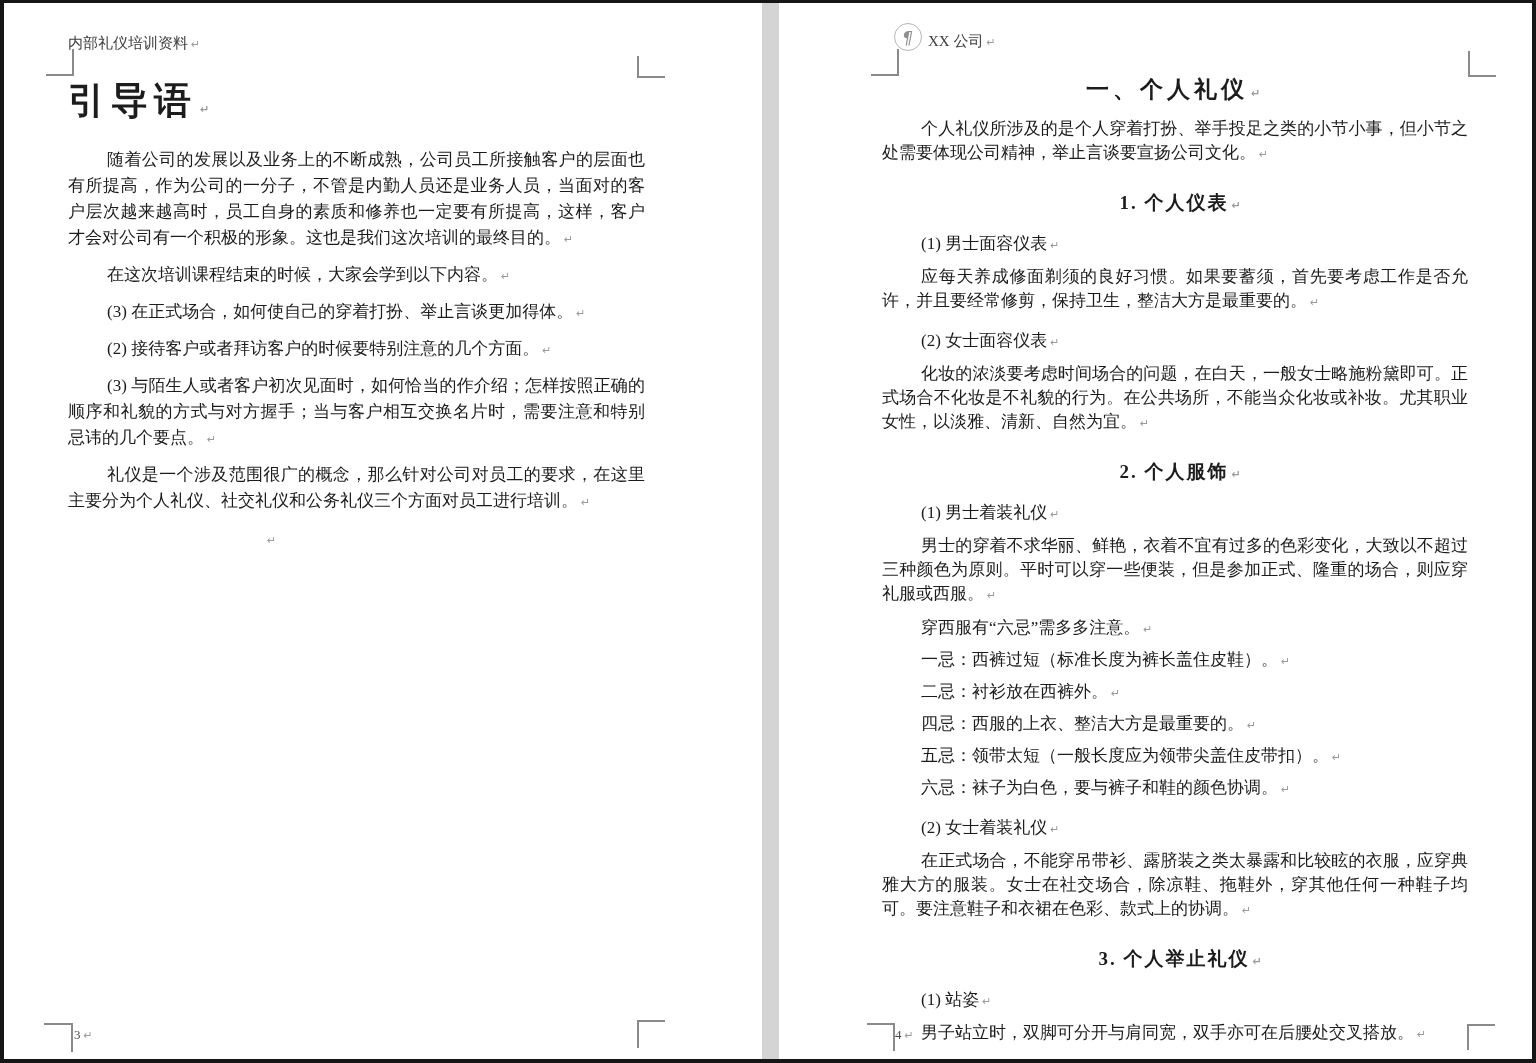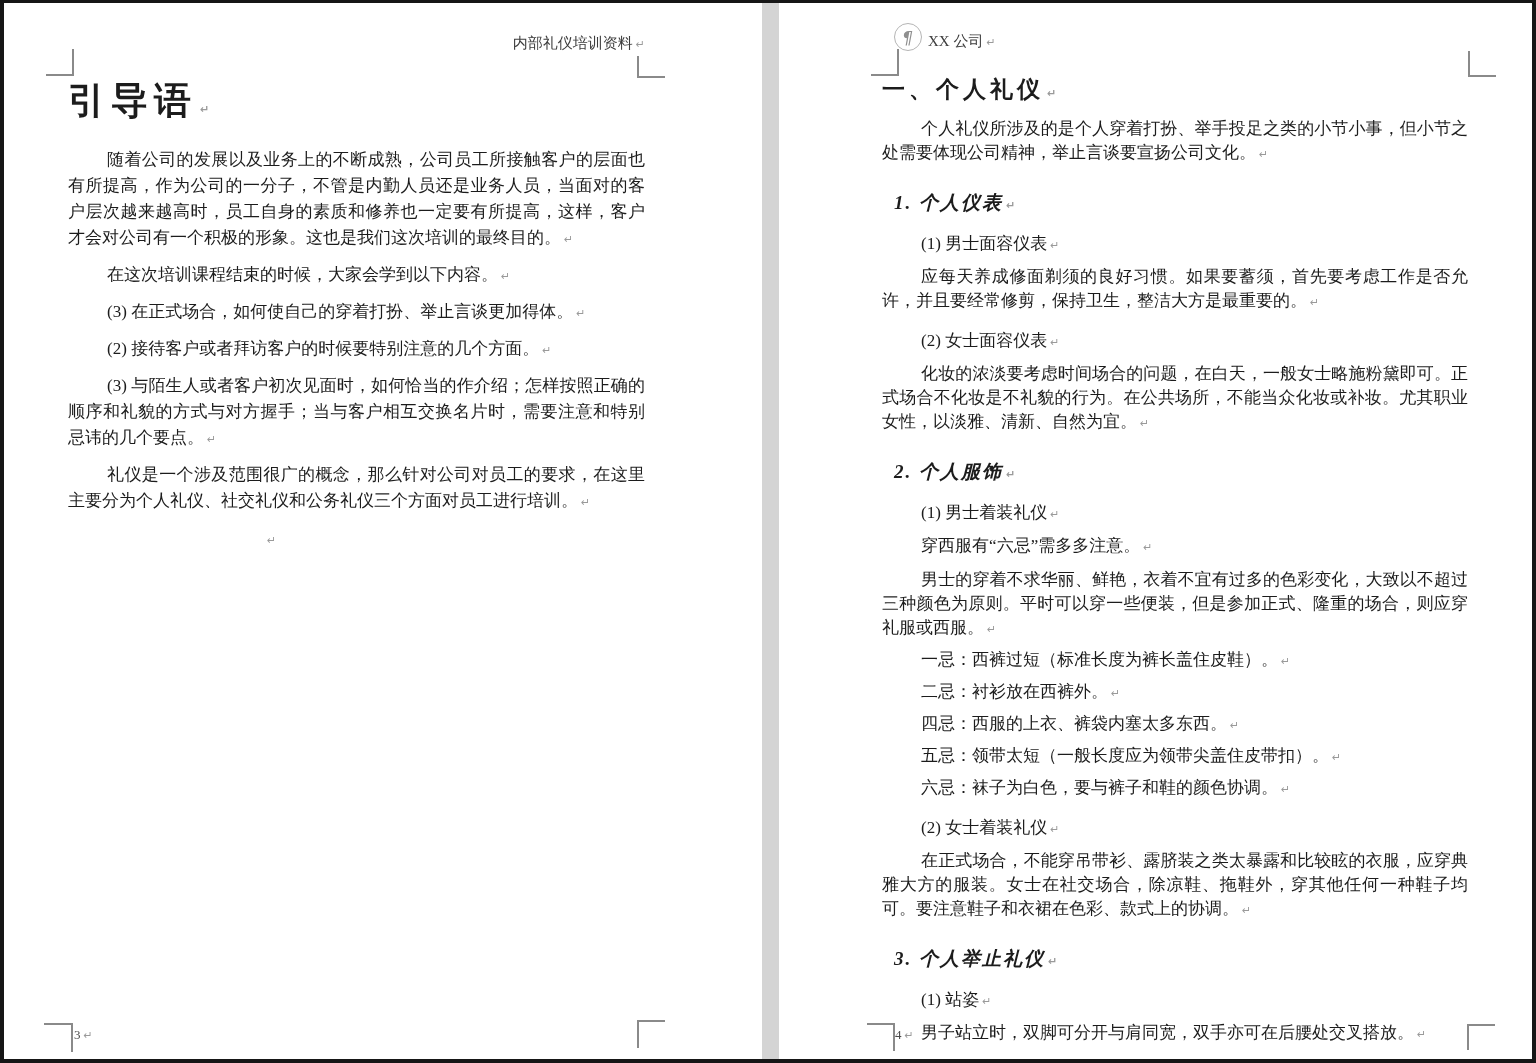--- a/index.html
+++ b/index.html
@@ -43,21 +43,21 @@
     margin-left: 3px;
     font-family: "DejaVu Sans", sans-serif;
   }
   
   .content-left {
     position: absolute;
     left: 64px; top: 30px; width: 577px;
     color: #1c1c1c;
   }
   .doc-header { font-size: 15px; color: #3d3d3d; line-height: 20px; }
-  .l-header { text-align: right; }
+  .l-header { }
   .l-title {
     text-align: left;
     font-size: 37px;
     font-weight: bold;
     letter-spacing: 6px;
     line-height: 48px;
     margin: 22px 0 0 0;
   }
   .l-p {
     font-size: 17px;
@@ -88,28 +88,29 @@
     font-style: italic;
     font-family: "DejaVu Sans", sans-serif;
     box-sizing: border-box;
   }
   .r-h1 {
     font-size: 23px;
     font-weight: bold;
     letter-spacing: 4px;
     line-height: 30px;
     margin: 22px 0 0 0;
+    text-align: center;
   }
   .r-h2 {
     font-size: 19px;
     font-weight: bold;
-    font-style: italic;
     letter-spacing: 2px;
     line-height: 24px;
     margin: 24px 0 0 12px;
+    text-align: center;
   }
   .r-h3 {
     font-size: 17px;
     font-weight: normal;
     line-height: 23px;
     margin: 14px 0 0 2.3em;
   }
   .r-p {
     font-size: 17px;
     line-height: 24px;
@@ -169,25 +170,25 @@
 
       <div class="r-h1"><span>一、个人礼仪</span><span class="pm">↵</span></div>
       <p class="r-p"><span>个人礼仪所涉及的是个人穿着打扮、举手投足之类的小节小事，但小节之处需要体现公司精神，举止言谈要宣扬公司文化。</span><span class="pm">↵</span></p>
       <div class="r-h2"><span>1. 个人仪表</span><span class="pm">↵</span></div>
       <div class="r-h3"><span>(1) 男士面容仪表</span><span class="pm">↵</span></div>
       <p class="r-p"><span>应每天养成修面剃须的良好习惯。如果要蓄须，首先要考虑工作是否允许，并且要经常修剪，保持卫生，整洁大方是最重要的。</span><span class="pm">↵</span></p>
       <div class="r-h3"><span>(2) 女士面容仪表</span><span class="pm">↵</span></div>
       <p class="r-p"><span>化妆的浓淡要考虑时间场合的问题，在白天，一般女士略施粉黛即可。正式场合不化妆是不礼貌的行为。在公共场所，不能当众化妆或补妆。尤其职业女性，以淡雅、清新、自然为宜。</span><span class="pm">↵</span></p>
       <div class="r-h2"><span>2. 个人服饰</span><span class="pm">↵</span></div>
       <div class="r-h3"><span>(1) 男士着装礼仪</span><span class="pm">↵</span></div>
+      <p class="r-p"><span>男士的穿着不求华丽、鲜艳，衣着不宜有过多的色彩变化，大致以不超过三种颜色为原则。平时可以穿一些便装，但是参加正式、隆重的场合，则应穿礼服或西服。</span><span class="pm">↵</span></p>
       <p class="r-p"><span>穿西服有“六忌”需多多注意。</span><span class="pm">↵</span></p>
-      <p class="r-p"><span>男士的穿着不求华丽、鲜艳，衣着不宜有过多的色彩变化，大致以不超过三种颜色为原则。平时可以穿一些便装，但是参加正式、隆重的场合，则应穿礼服或西服。</span><span class="pm">↵</span></p>
       <p class="r-p item"><span>一忌：西裤过短（标准长度为裤长盖住皮鞋）。</span><span class="pm">↵</span></p>
       <p class="r-p item"><span>二忌：衬衫放在西裤外。</span><span class="pm">↵</span></p>
-      <p class="r-p item"><span>四忌：西服的上衣、裤袋内塞太多东西。</span><span class="pm">↵</span></p>
+      <p class="r-p item"><span>四忌：西服的上衣、整洁大方是最重要的。</span><span class="pm">↵</span></p>
       <p class="r-p item"><span>五忌：领带太短（一般长度应为领带尖盖住皮带扣）。</span><span class="pm">↵</span></p>
       <p class="r-p item"><span>六忌：袜子为白色，要与裤子和鞋的颜色协调。</span><span class="pm">↵</span></p>
       <div class="r-h3"><span>(2) 女士着装礼仪</span><span class="pm">↵</span></div>
       <p class="r-p"><span>在正式场合，不能穿吊带衫、露脐装之类太暴露和比较眩的衣服，应穿典雅大方的服装。女士在社交场合，除凉鞋、拖鞋外，穿其他任何一种鞋子均可。要注意鞋子和衣裙在色彩、款式上的协调。</span><span class="pm">↵</span></p>
       <div class="r-h2"><span>3. 个人举止礼仪</span><span class="pm">↵</span></div>
       <div class="r-h3"><span>(1) 站姿</span><span class="pm">↵</span></div>
       <p class="r-p"><span>男子站立时，双脚可分开与肩同宽，双手亦可在后腰处交叉搭放。</span><span class="pm">↵</span></p>
     </div>
   </div>
 

